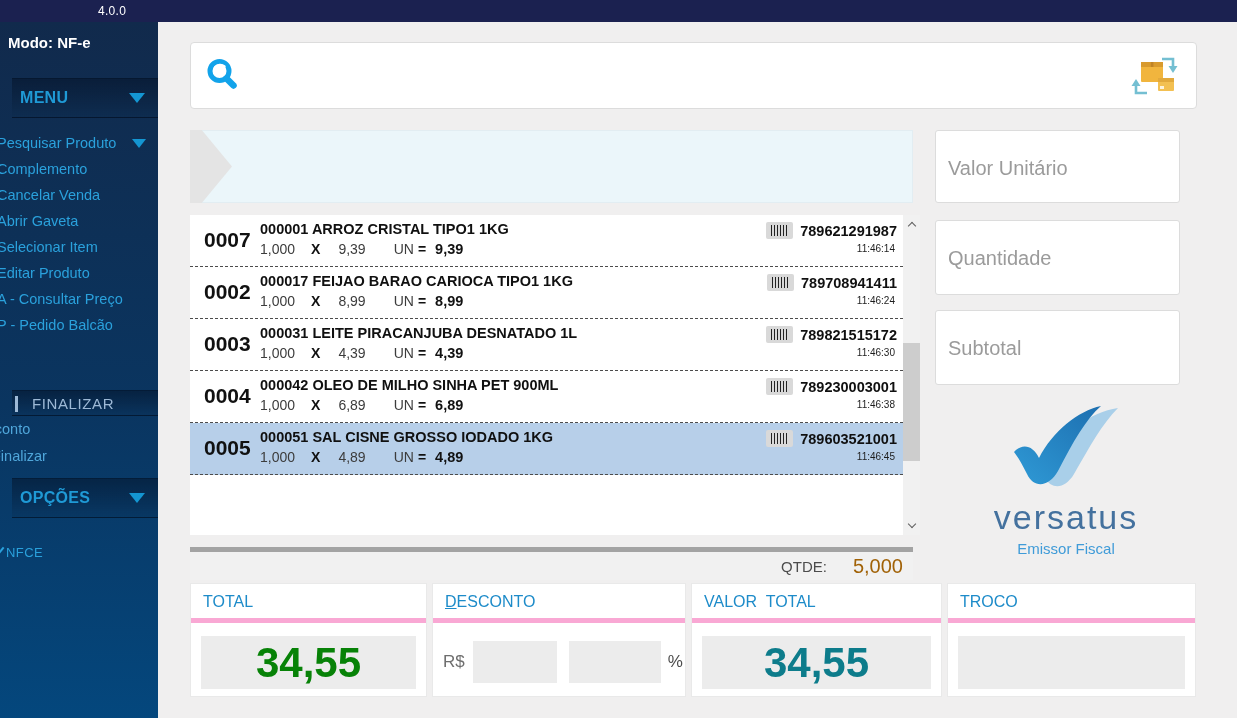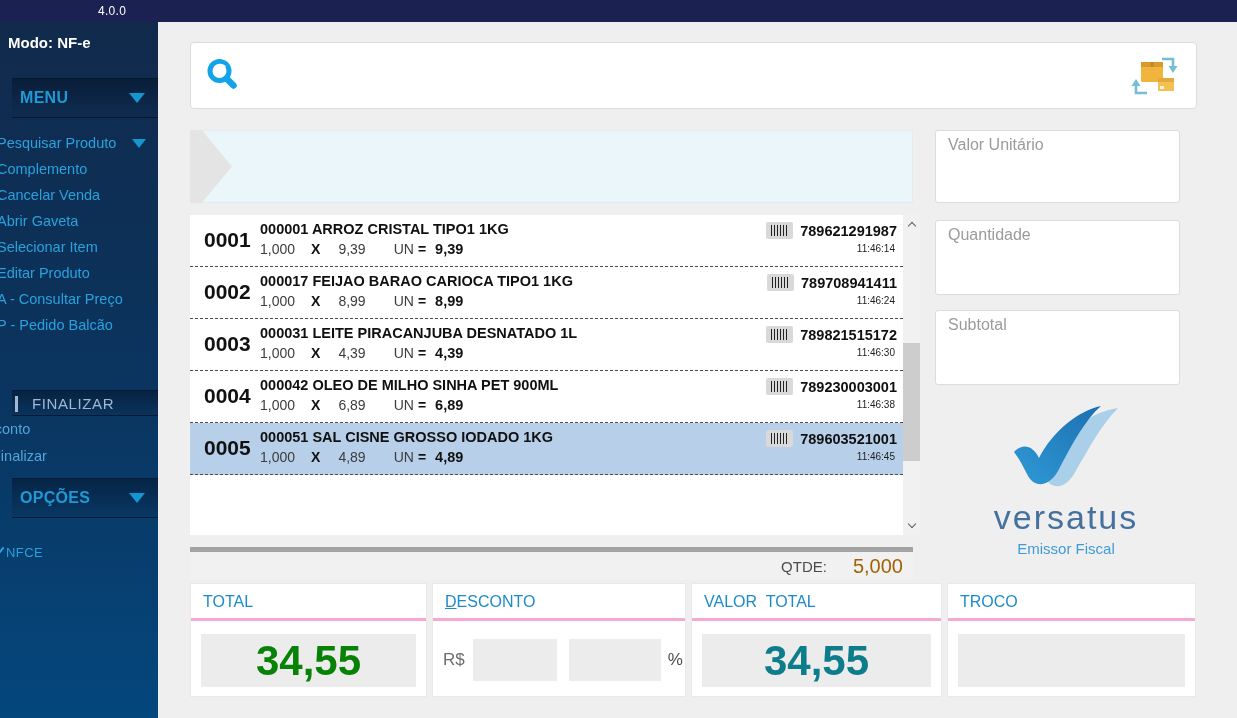--- a/index.html
+++ b/index.html
@@ -91,35 +91,35 @@
   .sb-thumb { position:absolute; left:0; top:128px; width:17px; height:118px; background:#cdcdcd; }
 
   .list-footer { position:absolute; left:190px; top:535px; width:723px; height:33px;
                  background:#f1f1f1; border-top:5px solid #a3a3a3; display:flex;
                  align-items:center; justify-content:flex-end;margin-top:12px; }
   .qtde-lbl { color:#4c4c4c; font-size:15px; margin-right:26px; }
   .qtde-val { color:#a16207; font-size:20px; margin-right:10px; }
 
   
   .field { position:absolute; left:935px; width:245px; background:#fff;
-           border:1px solid #dcdcdc; border-radius:3px; padding:5px 12px;
-           color:#9b9b9b; font-size:16px; }
+           border:1px solid #dcdcdc; border-radius:3px; padding:26px 12px;
+           color:#9b9b9b; font-size:20px; }
   .f1 { top:130px; height:73px; } .f2 { top:220px; height:75px; } .f3 { top:310px; height:75px; }
 
   
   .logo { position:absolute; left:950px; top:402px; width:232px; text-align:center; }
   .logo svg { display:block; margin:0 auto; }
   .brand { font-size:34px; color:#44719e; letter-spacing:2px; margin-top:-8px; }
   .subtitle { font-size:15px; color:#3f9bd8; margin-top:3px; }
 
   
   .tcard { position:absolute; top:583px; height:114px; background:#fff; border:1px solid #e9e9e9; }
   .tc1 { left:190px; width:237px; } .tc2 { left:432px; width:254px; }
   .tc3 { left:691px; width:251px; } .tc4 { left:947px; width:249px; }
-  .hd { padding:9px 12px 7px; font-size:16px; color:#1d8bc9; border-bottom:3px solid #f9a8d4;
+  .hd { padding:9px 12px 7px; font-size:16px; color:#1d8bc9; border-bottom:5px solid #f9a8d4;
         white-space:pre; }
   .underline-first::first-letter { text-decoration:underline; }
   .valuebox { margin:13px 10px 0; height:53px; background:#ececec; display:flex;
               align-items:center; justify-content:center; }
   .greenval { color:#078207; font-size:42px; font-weight:bold; }
   .tealval  { color:#0d7c8b; font-size:42px; font-weight:bold; }
   .desc-row { display:flex; align-items:center; margin:18px 6px 0; }
   .rs  { color:#6e6e6e; font-size:17px; margin-right:8px; margin-left:4px; }
   .gbox { height:42px; background:#ececec; border:none; outline:none; font-size:18px;
           padding:0 6px; font-family:"Liberation Sans",sans-serif; }
@@ -201,21 +201,21 @@
   </div>
 
   <div class="banner">
     <div class="chevshape"></div>
   </div>
 
   <div class="list">
     <div class="rows">
 
       <div class="prow">
-        <div class="lineno">0001</div>
+        <div class="lineno">0007</div>
         <div class="pmid">
           <div class="pname">000001 ARROZ CRISTAL TIPO1 1KG</div>
           <div class="pcalc">
             <span class="cq">1,000</span>
             <span class="cx">X</span>
             <span class="cp">9,39</span>
             <span class="cu">UN</span>
             <span class="ce">=</span>
             <span class="ct">9,39</span>
           </div>

